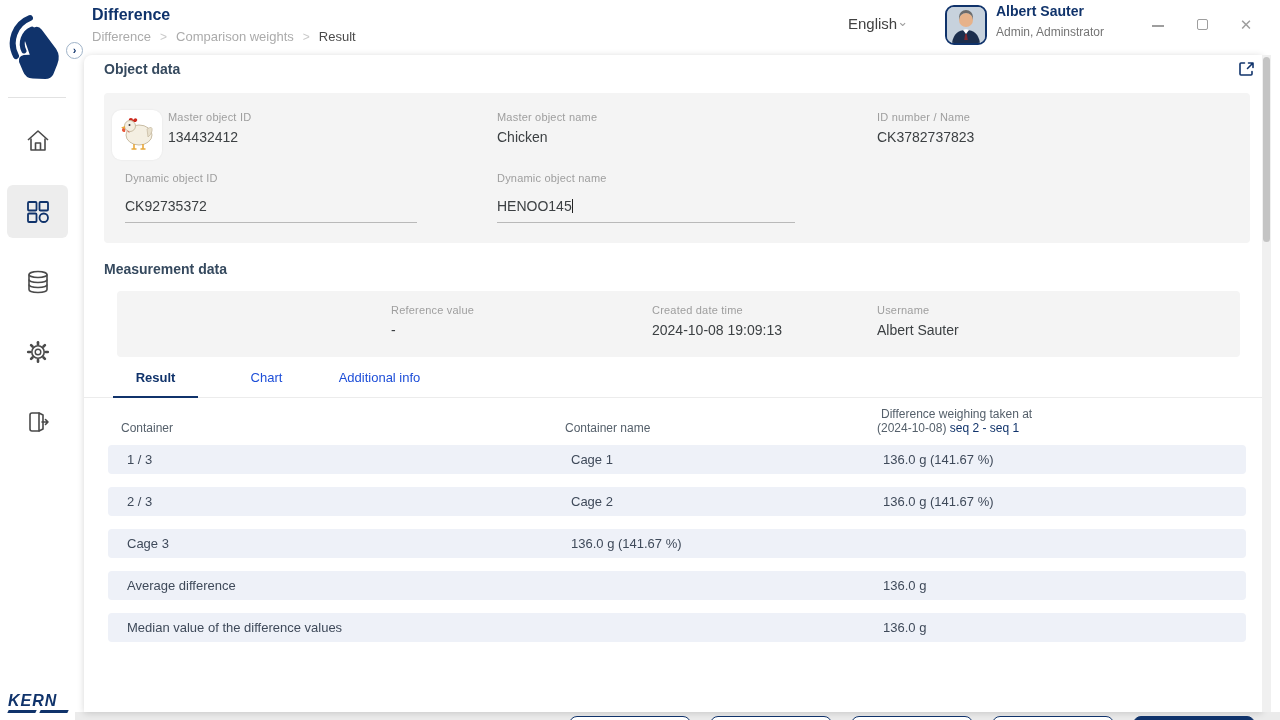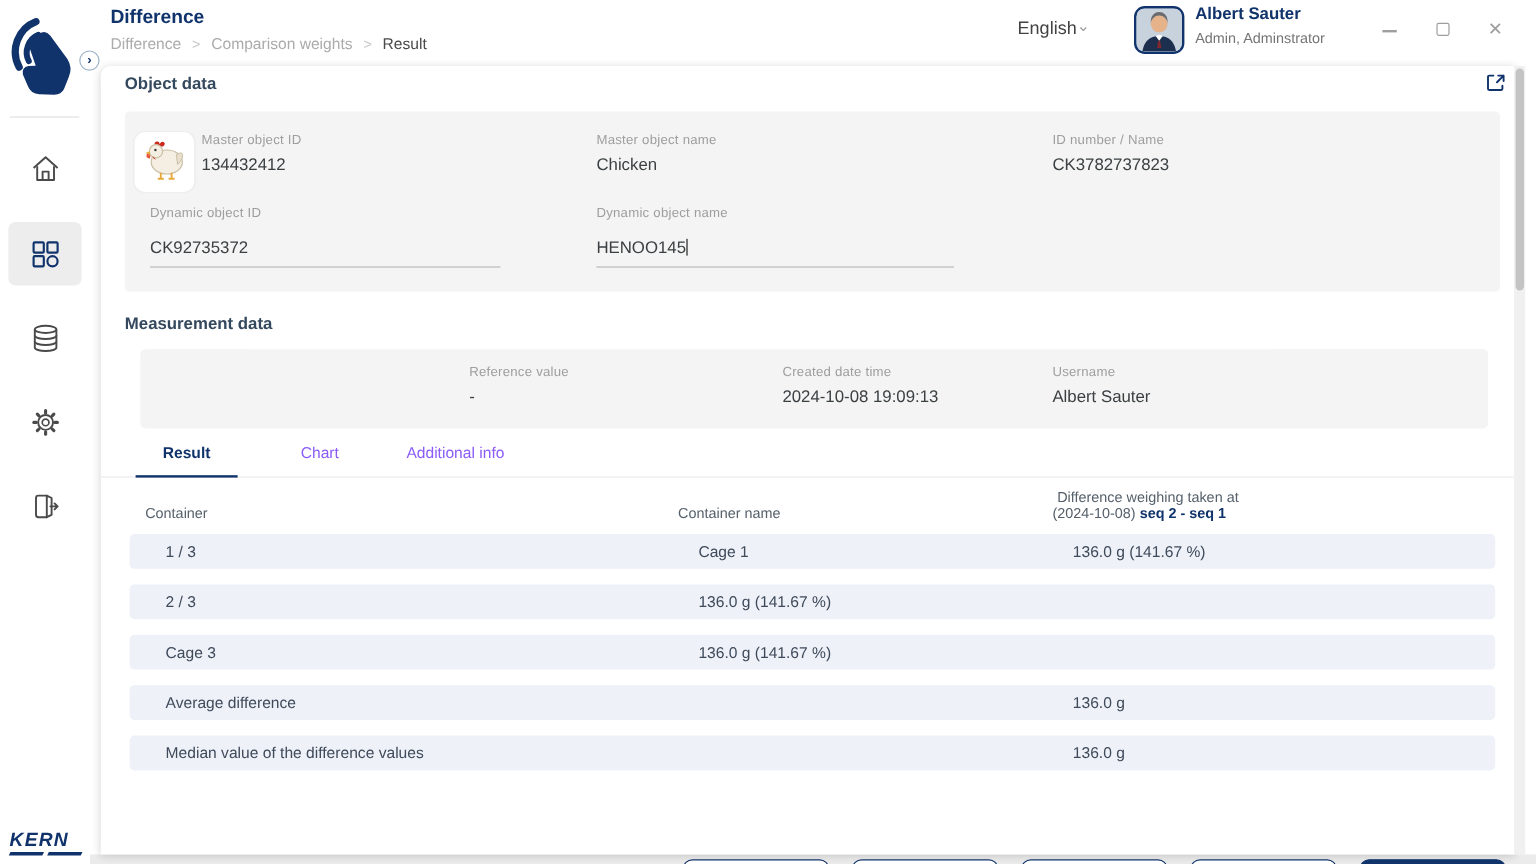--- a/index.html
+++ b/index.html
@@ -52,31 +52,31 @@
   .f-value { font-size:14px; color:#3c4043; margin-top:6px; }
   .field { position:absolute; }
   .input-line { position:absolute; height:1px; background:#b9b9b9; }
   .caret { display:inline-block; width:1px; height:14px; background:#222; vertical-align:-2px; animation:blink 1.1s steps(1) infinite; }
   @keyframes blink { 50% { opacity:0; } }
 
   .meas-card { position:absolute; left:33px; top:236px; width:1123px; height:66px; background:#f4f4f4; border-radius:4px; }
 
   
   .tabs { position:absolute; left:0; top:310px; width:1178px; height:33px; border-bottom:1px solid #ececec; }
-  .tab { position:absolute; top:0; height:33px; font-size:13px; color:#8b5cf6; text-align:center; line-height:26px; cursor:pointer; }
+  .tab { position:absolute; top:0; height:33px; font-size:13px; color:#1d4ed8; text-align:center; line-height:26px; cursor:pointer; }
   .tab.active { color:#10336b; font-weight:bold; border-bottom:2px solid #10336b; }
 
   
   .tbl-head { position:absolute; left:24px; top:352px; width:1138px; display:grid; grid-template-columns:444px 312px auto; padding-left:13px; }
   .th { font-size:12px; color:#55606b; align-self:end; padding-bottom:4px; }
   .th .l1 { display:block; padding-left:4px; }
-  .th .seq { color:#10336b; font-weight:bold; }
+  .th .seq { color:#10336b; font-weight:normal; }
   .rows { position:absolute; left:24px; top:390px; width:1138px; }
   .row { display:grid; grid-template-columns:444px 312px auto; align-items:center; height:29px;
-    background:#eef1f8; border-radius:4px; margin-bottom:13px; padding-left:30px; font-size:13px; color:#3f4a5a; }
+    background:#eef1f8; border-radius:4px; margin-bottom:13px; padding-left:19px; font-size:13px; color:#3f4a5a; }
 
   
   .footer-btns { position:absolute; right:7px; top:621px; display:flex; gap:19px;margin-top:40px; }
   .btn { width:122px; height:34px; border:1px solid #10336b; border-radius:8px; background:#fff;
     color:#10336b; font-size:12px; font-weight:bold; font-family:"Liberation Sans",sans-serif; cursor:pointer; }
   .btn.primary { background:#10336b; color:#fff; }
 </style>
 </head>
 <body>
 
@@ -271,20 +271,21 @@
 
   <div class="rows">
     <div class="row">
       <div class="c1">1 / 3</div>
       <div class="c2">Cage 1</div>
       <div class="c3">136.0 g (141.67 %)</div>
     </div>
 
     <div class="row">
       <div class="c1">2 / 3</div>
+      <div class="c2">Cage 2</div>
       <div class="c3">136.0 g (141.67 %)</div>
     </div>
 
     <div class="row">
       <div class="c2">Cage 3</div>
       <div class="c3">136.0 g (141.67 %)</div>
     </div>
 
     <div class="row">
       <div class="c1">Average difference</div>

